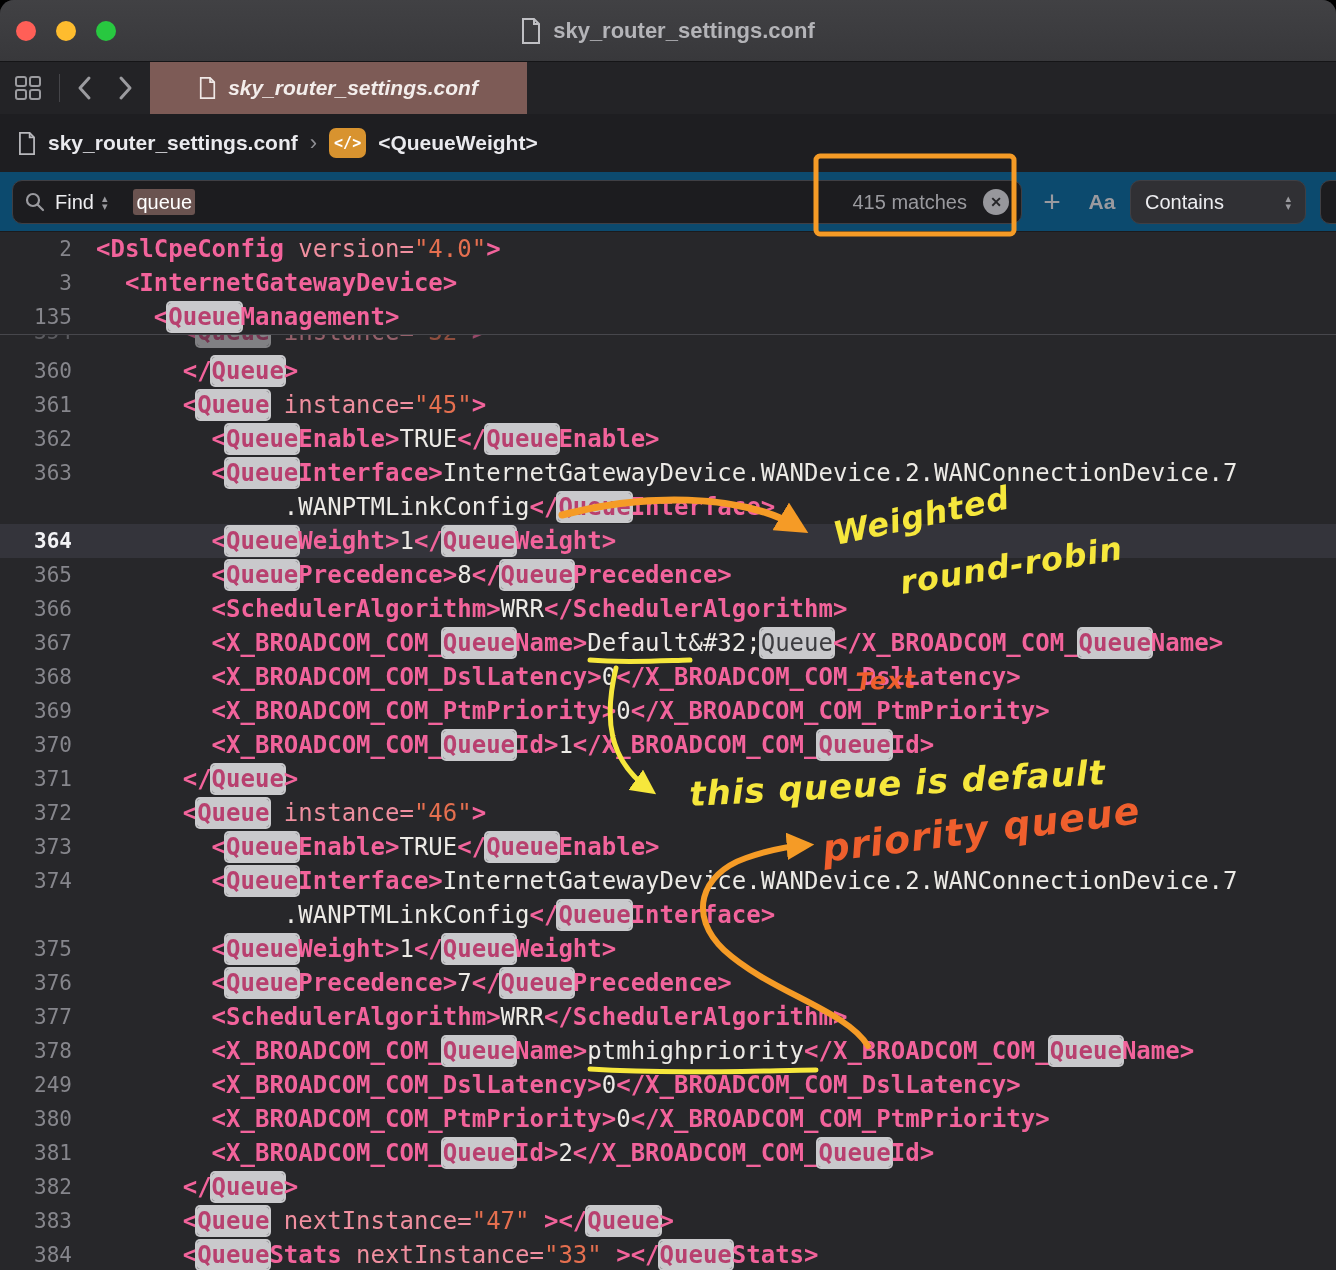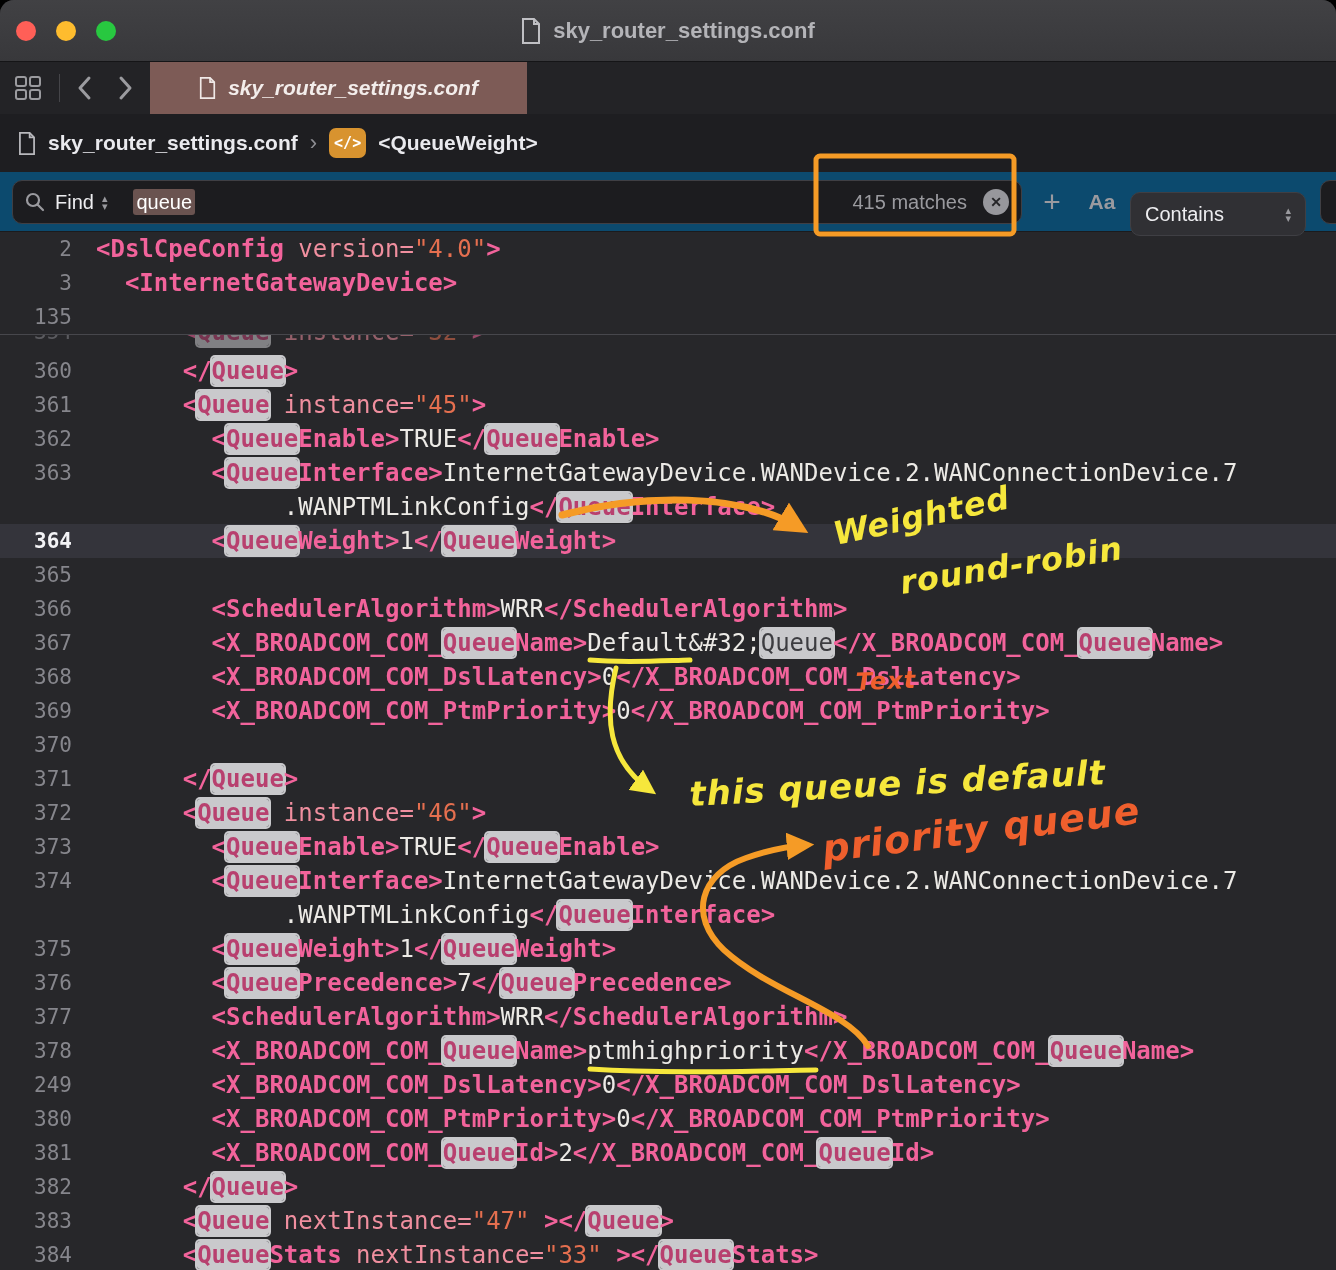--- a/index.html
+++ b/index.html
@@ -47,21 +47,21 @@
   .query { margin-left:26px; font-size:20px; color:#fff; }
   .query .sel { background:#6a5350; border-radius:3px; padding:2px 3px; }
   .ff-spacer { flex:1; }
   .matches { color:#9a9a9f; font-size:20px; margin-right:16px; }
   .clear-btn { width:26px; height:26px; border-radius:50%; background:#97979c; color:#242427;
                display:flex; align-items:center; justify-content:center; font-size:14px; font-weight:700; }
   .plus-btn { position:absolute; left:1032px; top:8px; width:40px; height:44px; color:#9a9a9f;
               font-size:30px; display:flex; align-items:center; justify-content:center; }
   .aa-btn { position:absolute; left:1080px; top:8px; width:44px; height:44px; color:#9a9a9f;
             font-size:21px; font-weight:700; display:flex; align-items:center; justify-content:center; }
-  .mode { position:absolute; left:1130px; top:20px; width:176px; height:44px; background:#303034;
+  .mode { position:absolute; left:1130px; top:8px; width:176px; height:44px; background:#303034;
           border:1px solid #3f3f44; border-radius:10px; display:flex; align-items:center;
           padding:0 14px; }
   .mode-label { color:#ededf0; font-size:20px; flex:1; }
   .partial-pill { position:absolute; left:1320px; top:8px; width:30px; height:44px;
                   background:#1c1c1f; border:1px solid #3f3f44; border-radius:10px 0 0 10px; }
 
   
   .editor { position:absolute; top:232px; left:0; right:0; bottom:0; overflow:hidden;
             font-family:"DejaVu Sans Mono", monospace; }
   .code-line { display:flex; align-items:center; height:34px; }
@@ -169,20 +169,21 @@
       <div class="code-line sticky">
         <span class="gutter">2</span>
         <span class="code"><span class="tk-tag">&lt;DslCpeConfig</span><span class="tk-plain"> </span><span class="tk-attr">version=</span><span class="tk-val">"4.0"</span><span class="tk-tag">&gt;</span></span>
       </div>
       <div class="code-line sticky">
         <span class="gutter">3</span>
         <span class="code"><span class="tk-plain">  </span><span class="tk-tag">&lt;InternetGatewayDevice&gt;</span></span>
       </div>
       <div class="code-line sticky">
         <span class="gutter">135</span>
+        <span class="code"><span class="tk-plain">    </span><span class="tk-tag">&lt;</span><span class="tk-tag m">Queue</span><span class="tk-tag">Management&gt;</span></span>
       </div>
       <div class="code-line clipped">
         <span class="gutter">354</span>
         <span class="code"><span class="tk-plain">      </span><span class="tk-tag">&lt;</span><span class="tk-tag m">Queue</span><span class="tk-plain"> </span><span class="tk-attr">instance=</span><span class="tk-val">"32"</span><span class="tk-tag">&gt;</span></span>
       </div>
       <div class="code-line">
         <span class="gutter">360</span>
         <span class="code"><span class="tk-plain">      </span><span class="tk-tag">&lt;/</span><span class="tk-tag m">Queue</span><span class="tk-tag">&gt;</span></span>
       </div>
       <div class="code-line">
@@ -200,39 +201,41 @@
       <div class="code-line wrap">
         <span class="gutter"></span>
         <span class="code"><span class="tk-plain">             </span><span class="tk-text">.WANPTMLinkConfig</span><span class="tk-tag">&lt;/</span><span class="tk-tag m">Queue</span><span class="tk-tag">Interface&gt;</span></span>
       </div>
       <div class="code-line current">
         <span class="gutter">364</span>
         <span class="code"><span class="tk-plain">        </span><span class="tk-tag">&lt;</span><span class="tk-tag m">Queue</span><span class="tk-tag">Weight&gt;</span><span class="tk-text">1</span><span class="tk-tag">&lt;/</span><span class="tk-tag m">Queue</span><span class="tk-tag">Weight&gt;</span></span>
       </div>
       <div class="code-line">
         <span class="gutter">365</span>
+        <span class="code"><span class="tk-plain">        </span><span class="tk-tag">&lt;</span><span class="tk-tag m">Queue</span><span class="tk-tag">Precedence&gt;</span><span class="tk-text">8</span><span class="tk-tag">&lt;/</span><span class="tk-tag m">Queue</span><span class="tk-tag">Precedence&gt;</span></span>
       </div>
       <div class="code-line">
         <span class="gutter">366</span>
         <span class="code"><span class="tk-plain">        </span><span class="tk-tag">&lt;SchedulerAlgorithm&gt;</span><span class="tk-text">WRR</span><span class="tk-tag">&lt;/SchedulerAlgorithm&gt;</span></span>
       </div>
       <div class="code-line">
         <span class="gutter">367</span>
         <span class="code"><span class="tk-plain">        </span><span class="tk-tag">&lt;X_BROADCOM_COM_</span><span class="tk-tag m">Queue</span><span class="tk-tag">Name&gt;</span><span class="tk-text">Default</span><span class="tk-ent">&amp;#32;</span><span class="tk-text m">Queue</span><span class="tk-tag">&lt;/X_BROADCOM_COM_</span><span class="tk-tag m">Queue</span><span class="tk-tag">Name&gt;</span></span>
       </div>
       <div class="code-line">
         <span class="gutter">368</span>
         <span class="code"><span class="tk-plain">        </span><span class="tk-tag">&lt;X_BROADCOM_COM_DslLatency&gt;</span><span class="tk-text">0</span><span class="tk-tag">&lt;/X_BROADCOM_COM_DslLatency&gt;</span></span>
       </div>
       <div class="code-line">
         <span class="gutter">369</span>
         <span class="code"><span class="tk-plain">        </span><span class="tk-tag">&lt;X_BROADCOM_COM_PtmPriority&gt;</span><span class="tk-text">0</span><span class="tk-tag">&lt;/X_BROADCOM_COM_PtmPriority&gt;</span></span>
       </div>
       <div class="code-line">
         <span class="gutter">370</span>
+        <span class="code"><span class="tk-plain">        </span><span class="tk-tag">&lt;X_BROADCOM_COM_</span><span class="tk-tag m">Queue</span><span class="tk-tag">Id&gt;</span><span class="tk-text">1</span><span class="tk-tag">&lt;/X_BROADCOM_COM_</span><span class="tk-tag m">Queue</span><span class="tk-tag">Id&gt;</span></span>
       </div>
       <div class="code-line">
         <span class="gutter">371</span>
         <span class="code"><span class="tk-plain">      </span><span class="tk-tag">&lt;/</span><span class="tk-tag m">Queue</span><span class="tk-tag">&gt;</span></span>
       </div>
       <div class="code-line">
         <span class="gutter">372</span>
         <span class="code"><span class="tk-plain">      </span><span class="tk-tag">&lt;</span><span class="tk-tag m">Queue</span><span class="tk-plain"> </span><span class="tk-attr">instance=</span><span class="tk-val">"46"</span><span class="tk-tag">&gt;</span></span>
       </div>
       <div class="code-line">

